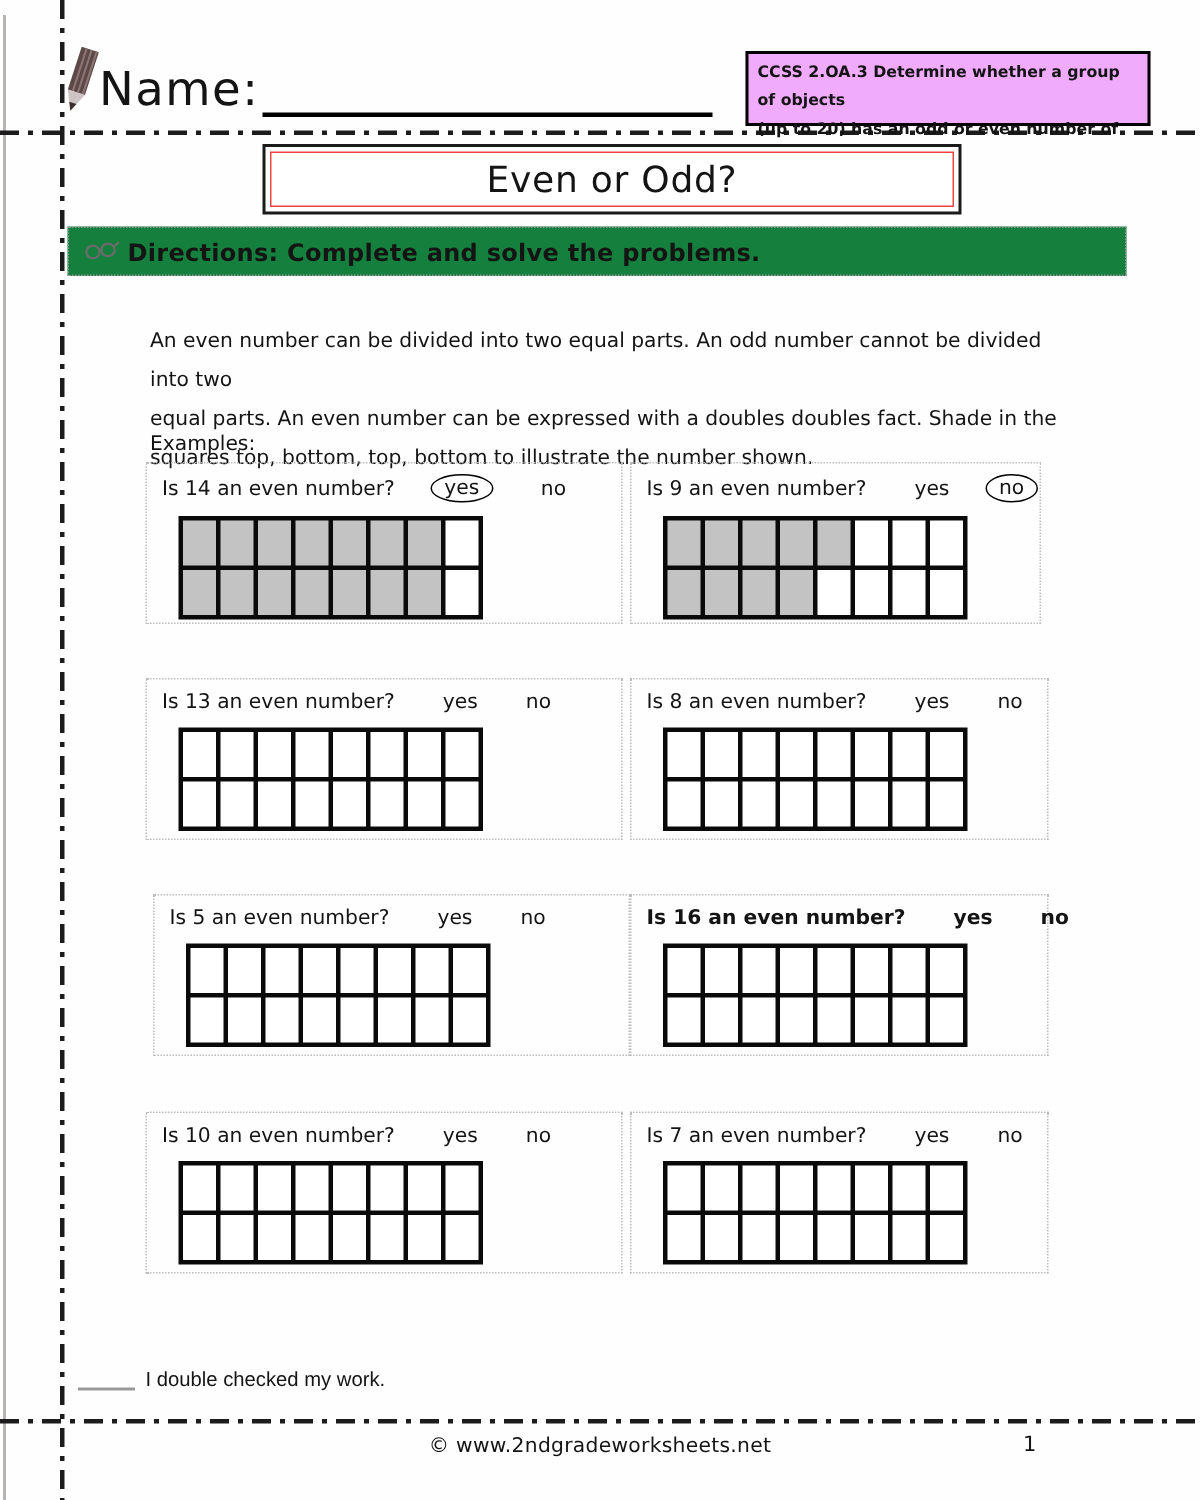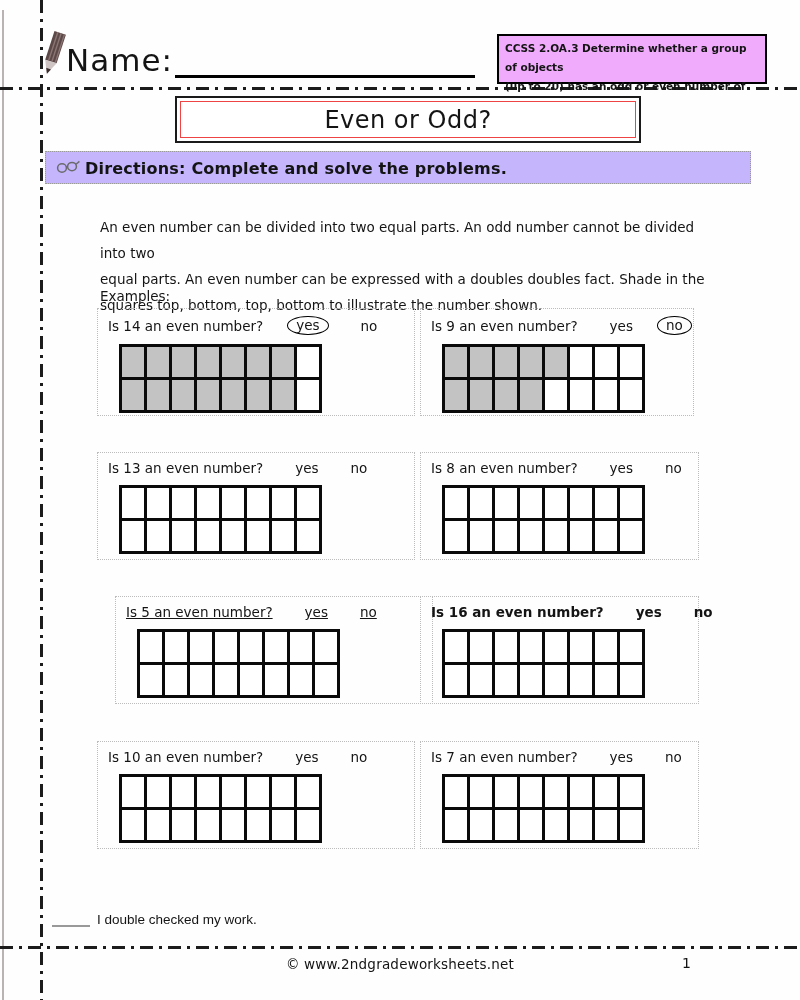--- a/index.html
+++ b/index.html
@@ -25,34 +25,34 @@
   #ccss-box{position:absolute;left:497px;top:34px;width:254px;height:40px;
     border:2px solid #000;padding:3px 6px;font-size:10.5px;font-weight:bold;line-height:1.8;background:#f0abfc;}
 
   
   #title-box{position:absolute;left:175px;top:96px;width:462px;height:43px;border:2px solid #1a1a1a;background:#fff;}
   #title-inner{position:absolute;inset:3px;border:1px solid #ef4444;display:flex;align-items:center;justify-content:center;
     font-size:24px;letter-spacing:.5px;}
 
   
   #directions-box{position:absolute;left:45px;top:151px;width:694px;height:24px;border:1px dotted #9a9a9a;
-    padding:4px 0 3px 10px;display:flex;align-items:center;gap:5px;background:#c4b5fd;}
+    padding:4px 0 3px 10px;display:flex;align-items:center;gap:5px;background:#15803d;}
   #directions-text{font-size:16px;font-weight:bold;letter-spacing:.2px;}
 
   
   #intro{position:absolute;left:100px;top:214px;width:620px;font-size:13.5px;line-height:1.93;}
   #examples-label{position:absolute;left:100px;top:288px;font-size:13.5px;}
 
   
   .block{position:absolute;border:1px dotted #bcbcbc;background:transparent;}
   #b-ex0{left:97px;top:308px;width:316px;height:106px;}
   #b-ex1{left:420px;top:308px;width:272px;height:106px;}
   #b-p0{left:97px;top:452px;width:316px;height:106px;}
   #b-p1{left:420px;top:452px;width:277px;height:106px;}
-  #b-p2{left:115px;top:596px;width:316px;height:106px;text-decoration:underline;}
+  #b-p2{left:102px;top:596px;width:316px;height:106px;}
   #b-p3{left:420px;top:596px;width:277px;height:106px;font-weight:bold;}
   #b-p4{left:97px;top:741px;width:316px;height:106px;}
   #b-p5{left:420px;top:741px;width:277px;height:106px;}
   .q-row{display:flex;align-items:center;padding:7px 0 0 10px;font-size:13.5px;white-space:nowrap;}
   .opt{margin-left:32px;}
   .opt.circled{border:1.6px solid #000;border-radius:50%;padding:0px 8px 1px 8px;margin-left:24px;}
   .grid{display:grid;background:#0a0a0a;gap:3px;padding:3px;width:max-content;margin:9px 0 0 21px;}
   .cell{width:22px;height:30px;background:#fff;}
   .cell.shaded{background:#c3c3c3;}
 

